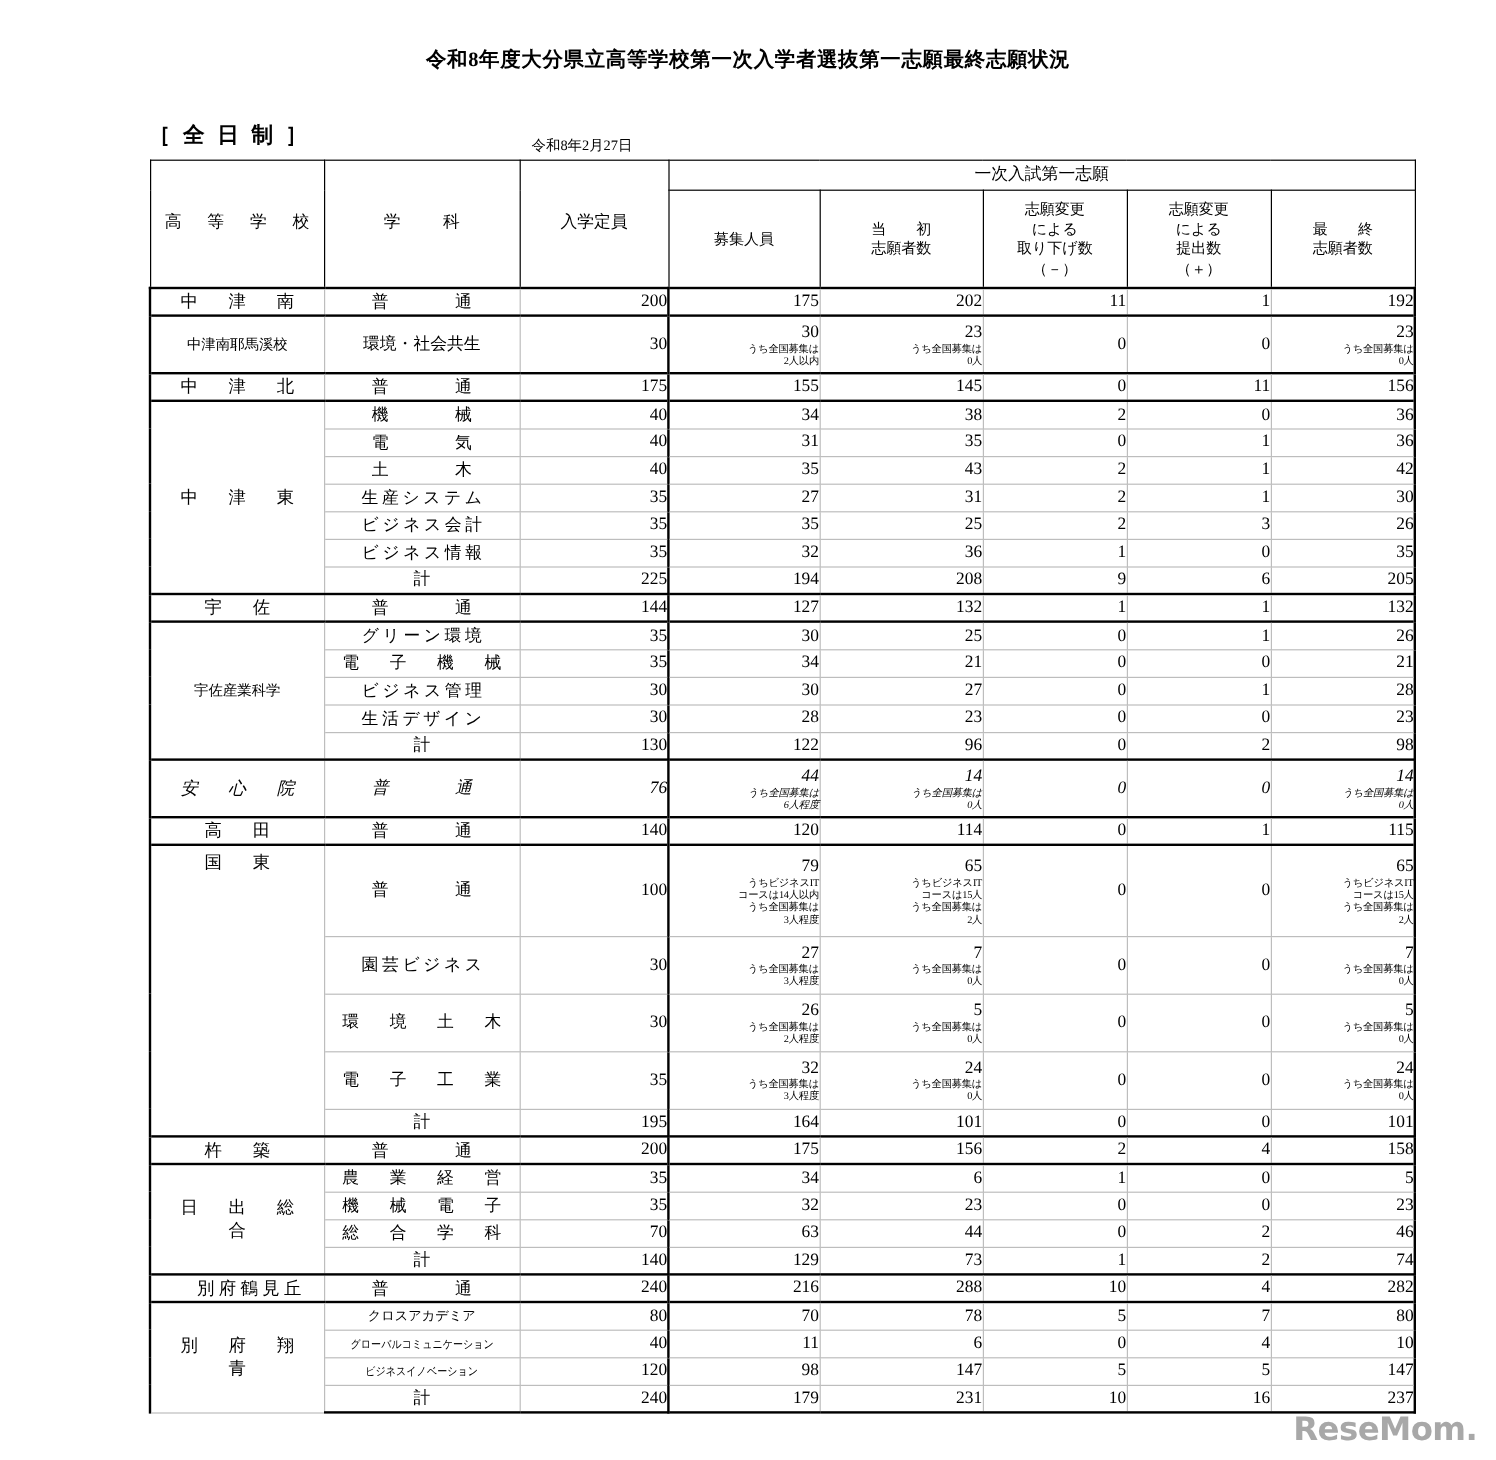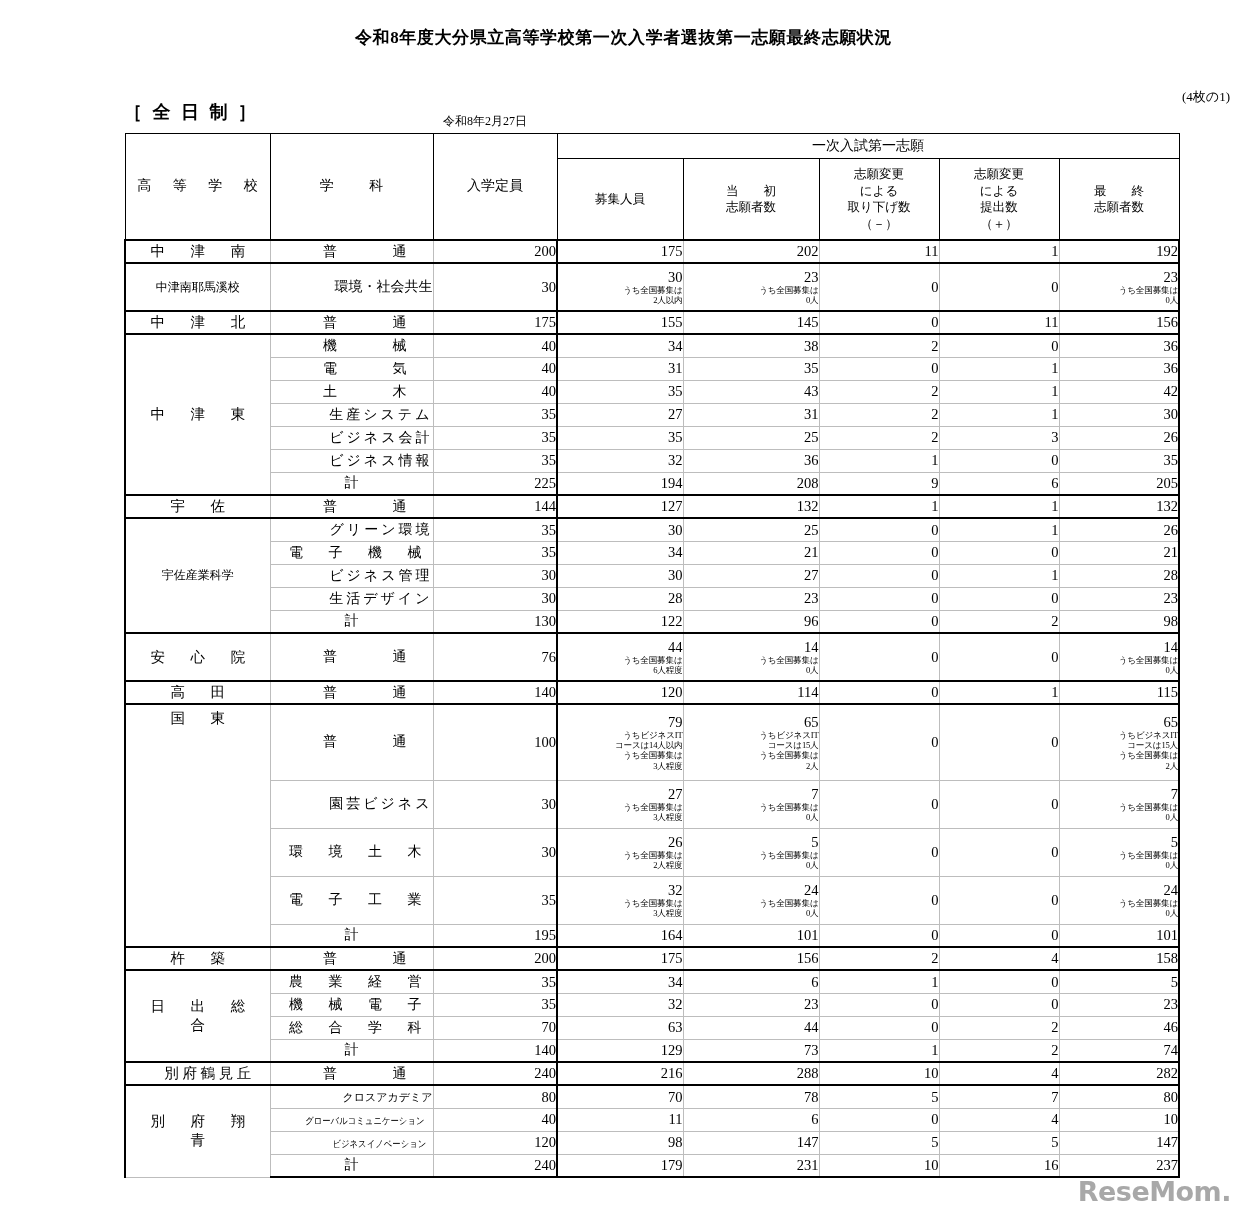--- a/index.html
+++ b/index.html
@@ -8,21 +8,21 @@
     width:1247px; height:1217px;
     background:#ffffff;
     font-family:"Liberation Serif","DejaVu Serif",serif;
     color:#000000;
     position:relative;
     overflow:hidden;
   }
   .page{position:relative;width:1247px;height:1217px;}
 
   .doc-title{
-    position:absolute; top:26px; left:0; width:1247px;
+    position:absolute; top:38px; left:0; width:1247px;
     text-align:center;
     font-size:17px; font-weight:bold;
     letter-spacing:0.6px;
   }
   .sheet-no{
     position:absolute; top:88px; left:0; width:1230px;
     text-align:right;
     font-size:13px;
   }
   .mode-label{
@@ -74,21 +74,21 @@
     text-align:center;
     font-size:14.5px;
     letter-spacing:0px;
     height:100%;
   }
   td.school .nm{display:block;}
   td.school.wide .nm{letter-spacing:11px; padding-left:11px;}
   td.school.topal{vertical-align:top; padding-top:4px;}
 
   td.dept{
-    text-align:right;
+    text-align:center;
     font-size:14px;
   }
   td.dept .d2{letter-spacing:26px; padding-left:26px;}
   td.dept .d4{letter-spacing:11px; padding-left:11px;}
   td.dept .d5{letter-spacing:3px; padding-left:3px;}
   td.dept .dn{letter-spacing:0px;}
   td.dept .dsmall{font-size:11px; letter-spacing:0px;}
   td.dept .dxsmall{font-size:9.5px; letter-spacing:0px; transform:scaleX(0.88); display:inline-block;}
   td.dept.total{text-align:center;}
   td.dept.total .tt{letter-spacing:0;}
@@ -116,21 +116,20 @@
     letter-spacing:-0.5px;
     opacity:.85;
   }
 </style>
 </head>
 <body>
 
 <div class="page">
 
   <div class="doc-title">令和8年度大分県立高等学校第一次入学者選抜第一志願最終志願状況</div>
-  <div class="sheet-no">(4枚の1)</div>
   <div class="mode-label">［ 全 日 制 ］</div>
   <div class="issue-date">令和8年2月27日</div>
 
   <table class="main">
     <colgroup>
       <col style="width:145px">
         <col style="width:163px">
         <col style="width:124px">
       <col style="width:126px">
         <col style="width:136px">
@@ -515,21 +514,21 @@
           <td class="num  tb-bottom">
             <span class="v">0</span>
           </td>
           <td class="num  tb-bottom">
             <span class="v">2</span>
           </td>
           <td class="num tb-right tb-bottom">
             <span class="v">98</span>
           </td>
         </tr>
-        <tr style="height: 48px;">
+        <tr style="height: 48px; font-style: italic;">
           <td class="school tb-left tb-top wide">
             <span class="nm">安 心 院</span>
           </td>
           <td class="dept tb-top"><span class="d2">普        通</span></td>
           <td class="num vsep tb-top">
             <span class="v">76</span>
           </td>
           <td class="num  tb-top">
             <span class="v">44</span>
             <span class="note">うち全国募集は</span>

